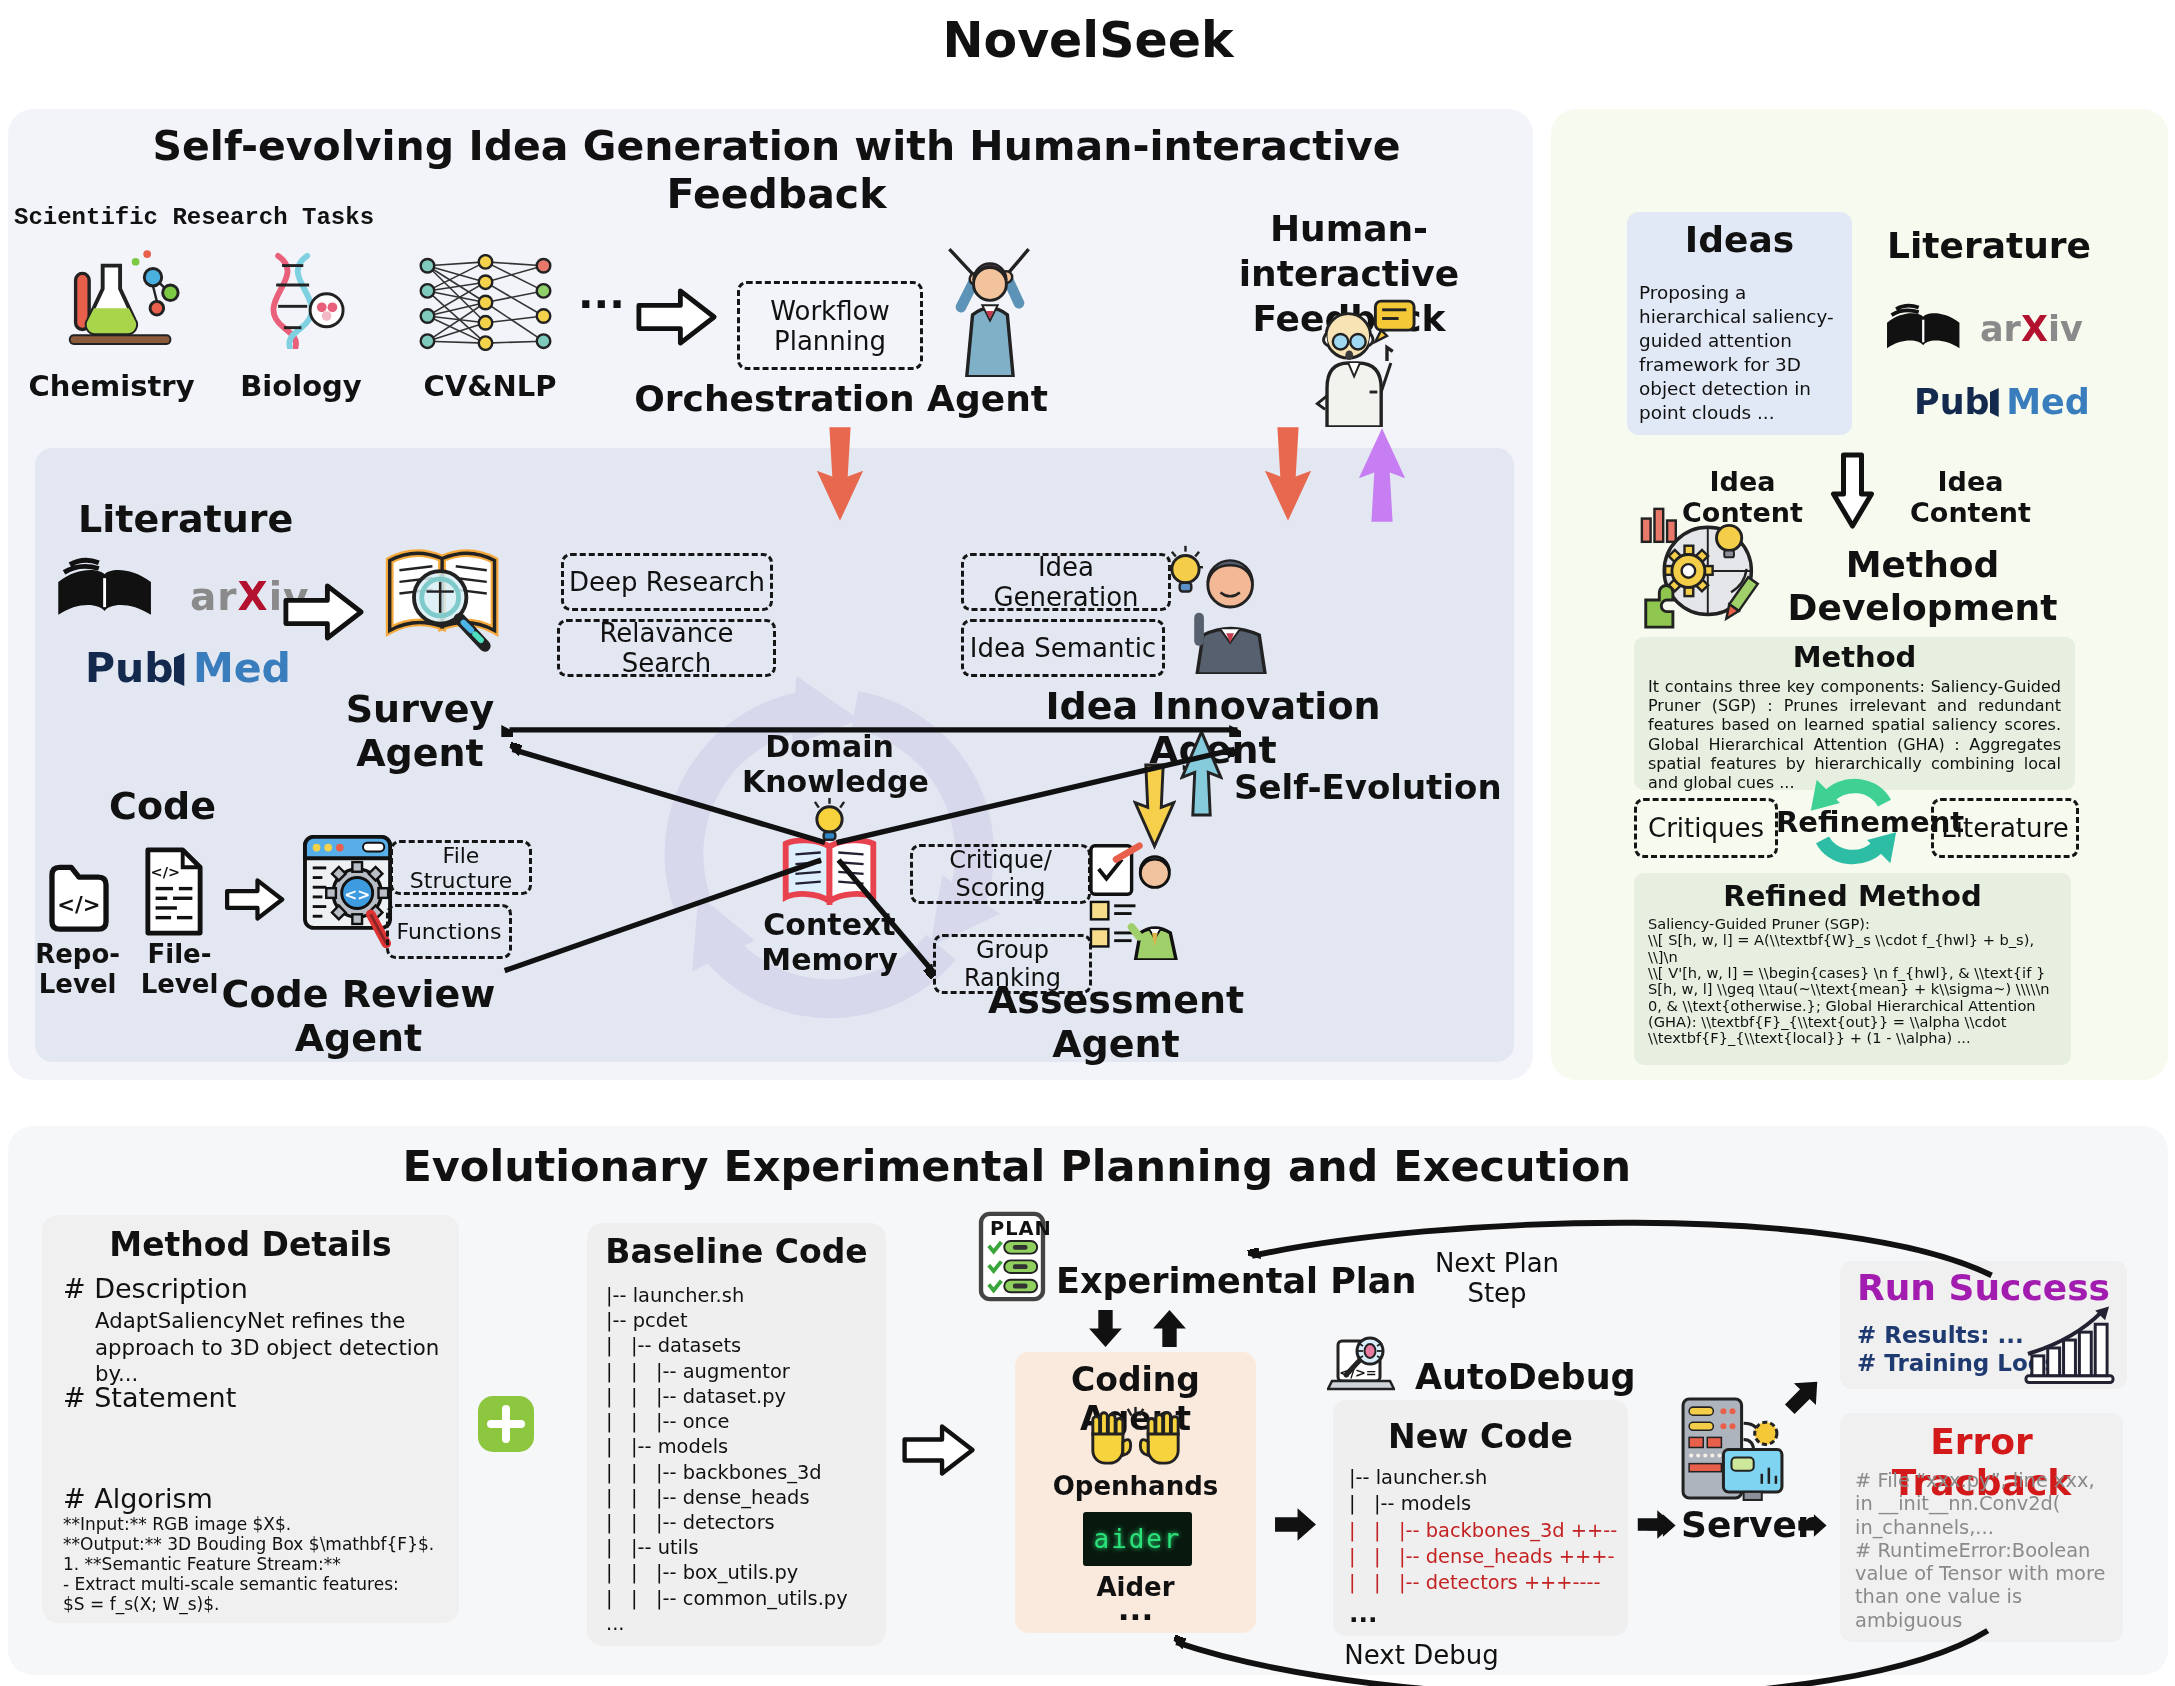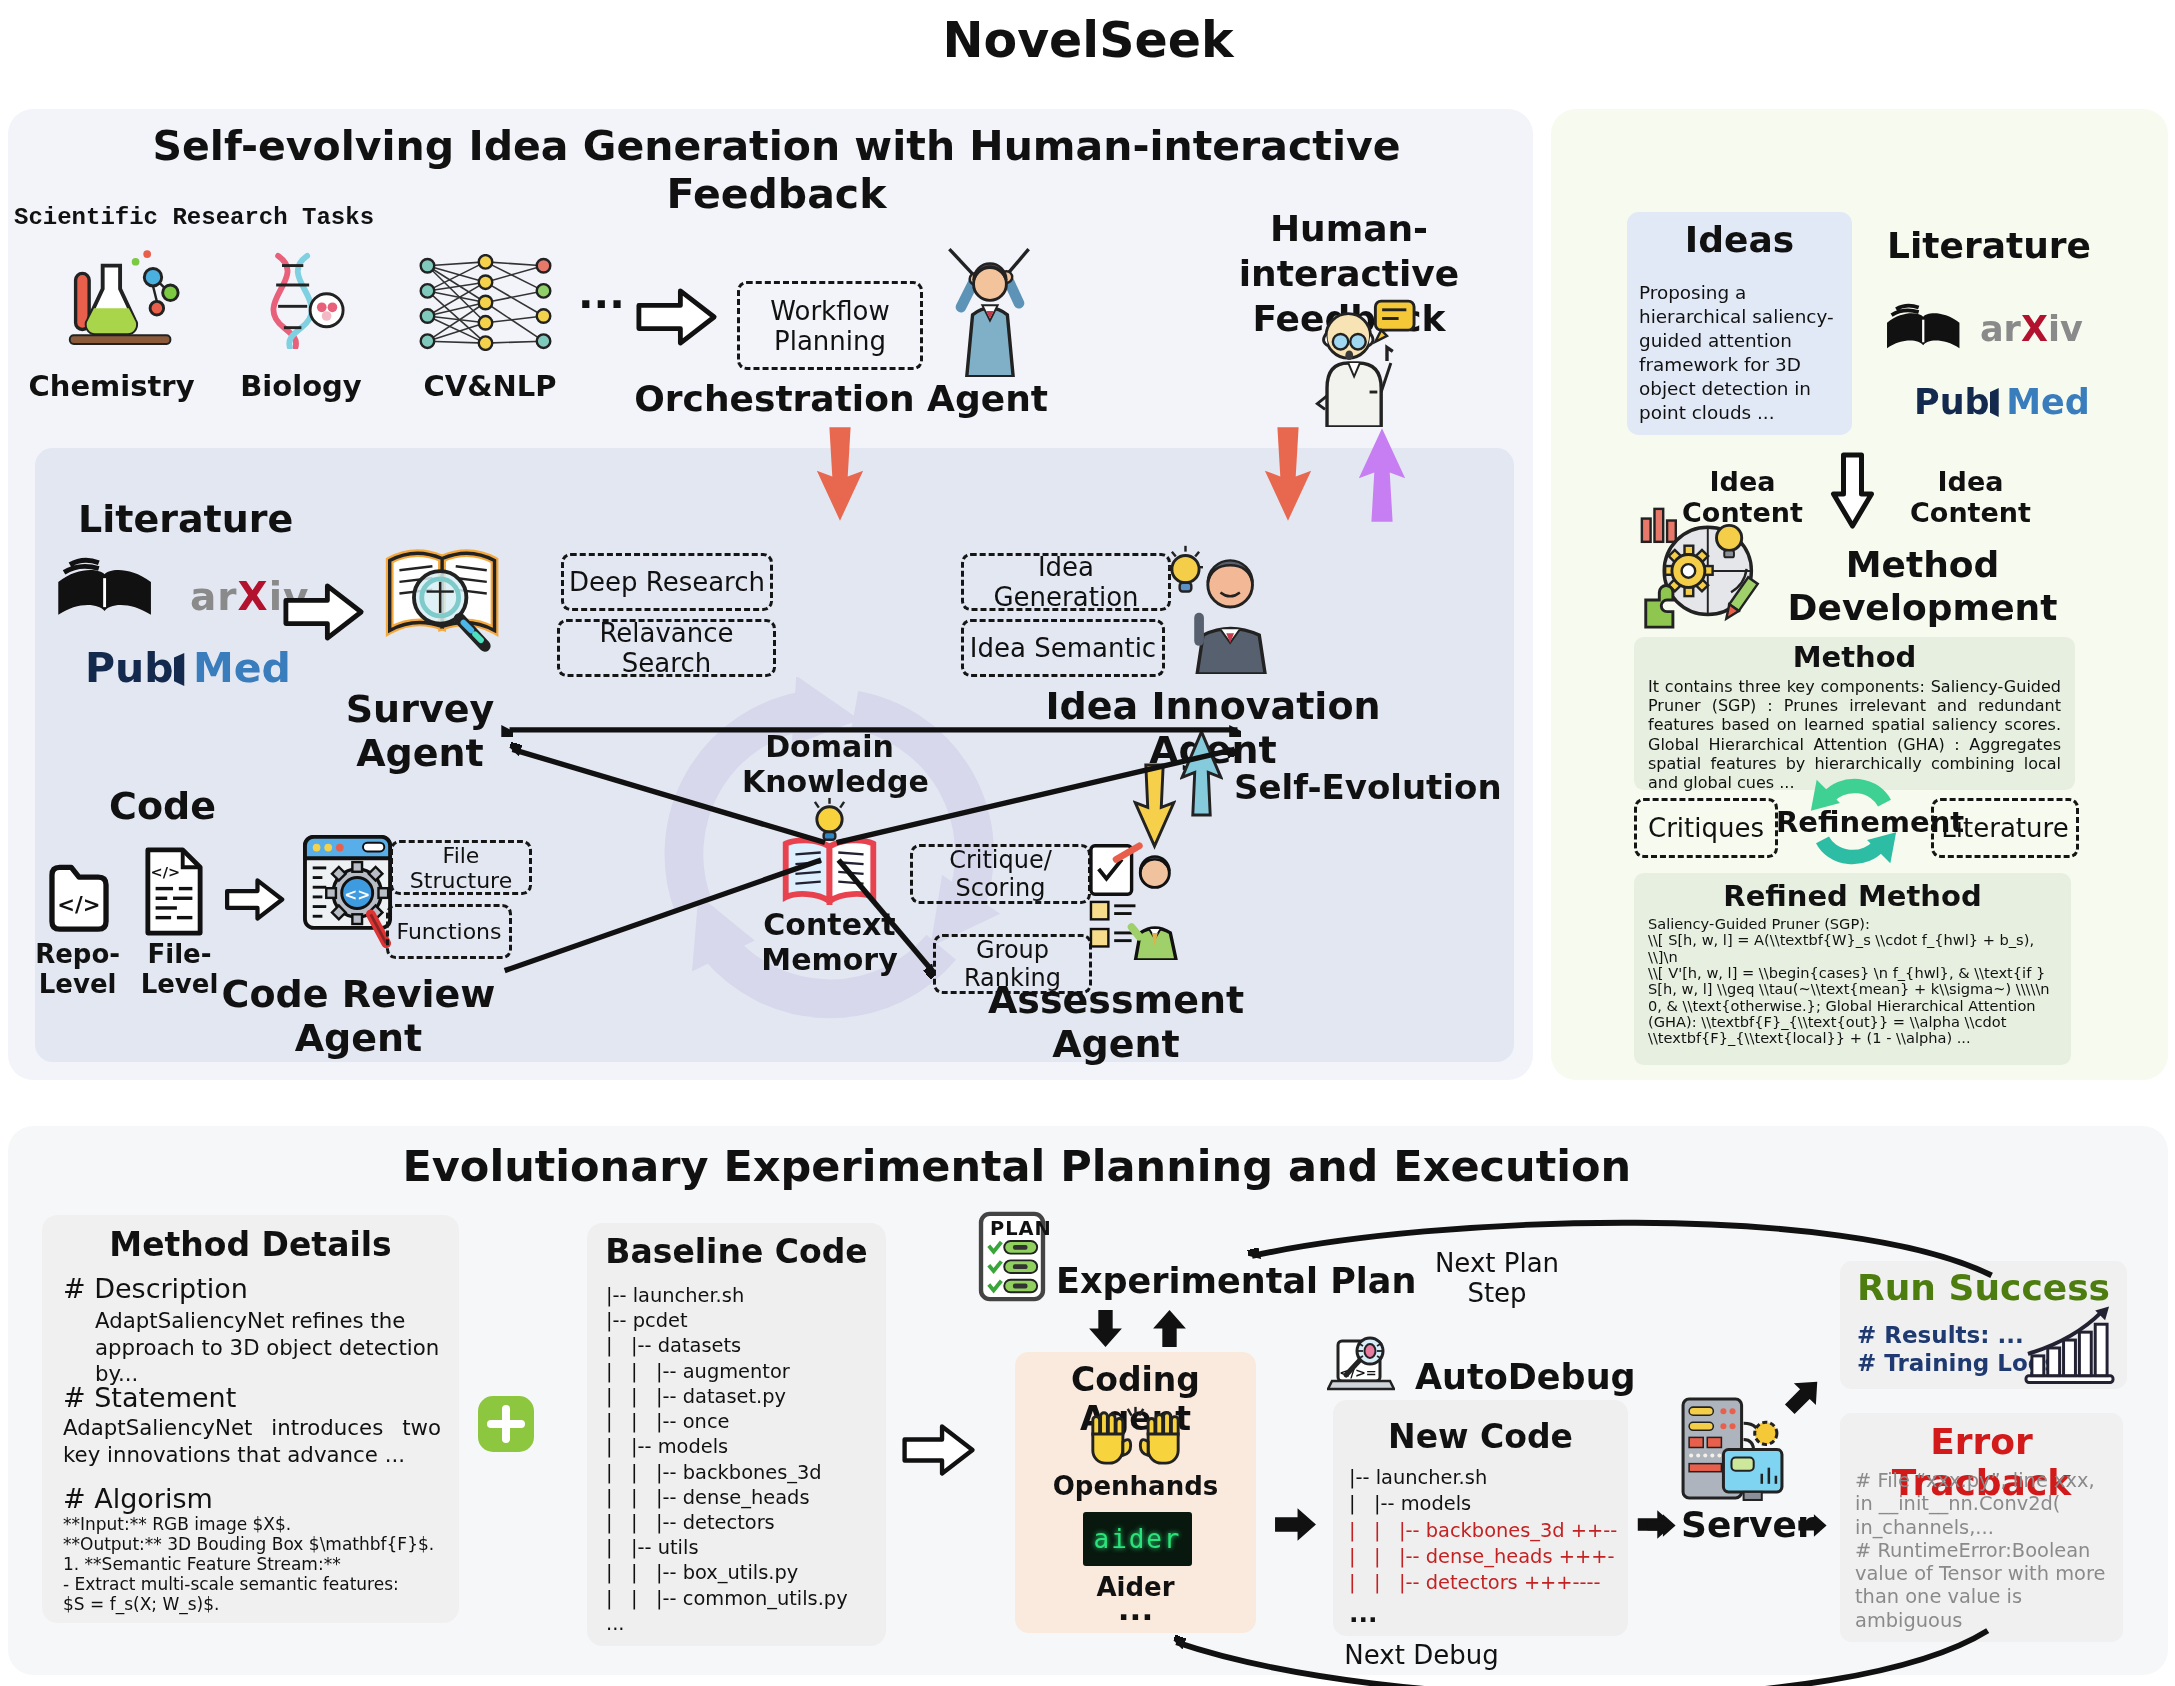--- a/index.html
+++ b/index.html
@@ -504,21 +504,20 @@
 \\[ S[h, w, l] = A(\\textbf{W}_s \\cdot f_{hwl} + b_s), \\]\n
 \\[ V'[h, w, l] = \\begin{cases} \n f_{hwl}, &amp; \\text{if } S[h, w, l] \\geq \\tau(~\\text{mean} + k\\sigma~) \\\\\n 0, &amp; \\text{otherwise.}; Global Hierarchical Attention (GHA): \\textbf{F}_{\\text{out}} = \\alpha \\cdot \\textbf{F}_{\\text{local}} + (1 - \\alpha) ...</div>
 
   <div class="abs ctr" style="left:7.8px;top:1141px;width:2018px;font-size:43px;font-weight:600;">Evolutionary Experimental Planning and Execution</div>
 
   <div class="abs" style="left:42px;top:1215px;width:417px;height:408px;background:#f0f0f1;border-radius:15.5px;"></div>
   <div class="abs ctr" style="left:42px;top:1225px;width:417px;font-size:33px;font-weight:600;">Method Details</div>
   <div class="abs" style="left:63px;top:1273px;font-size:27px;font-weight:500;"># Description</div>
   <div class="abs" style="left:63px;top:1308px;width:380px;font-size:21.3px;line-height:1.25;font-weight:500;margin-left:32px;">AdaptSaliencyNet refines the approach to 3D object detection by...</div>
   <div class="abs" style="left:63px;top:1382px;font-size:27px;font-weight:500;"># Statement</div>
-  <div class="abs" style="left:63px;top:1415px;width:378px;font-size:21.3px;line-height:1.25;font-weight:500;text-align:justify;">AdaptSaliencyNet introduces two key innovations that advance ...</div>
   <div class="abs" style="left:63px;top:1483px;font-size:27px;font-weight:500;"># Algorism</div>
   <div class="abs pre" style="left:63px;top:1514px;width:388px;font-size:17px;line-height:1.18;font-weight:500;">**Input:** RGB image $X$.
 **Output:** 3D Bouding Box $\mathbf{F}$.
 1. **Semantic Feature Stream:**
 - Extract multi-scale semantic features:
 $S = f_s(X; W_s)$.</div>
 
   <span class="abs" style="left:477px;top:1395px;">
     <svg width="58" height="58" viewBox="0 0 58 58">
         <rect x="1" y="1" width="56" height="56" rx="15" fill="#8dc63f"></rect>
@@ -701,21 +700,21 @@
         <polygon points="2,11 24,11 24,2 42,18 24,34 24,25 2,25" fill="#111"></polygon>
       </svg>
   </span>
   <span class="abs" style="left:1782px;top:1378px;transform:rotate(-45deg);">
     <svg width="43" height="35" viewBox="0 0 44 36">
         <polygon points="2,11 24,11 24,2 42,18 24,34 24,25 2,25" fill="#111"></polygon>
       </svg>
   </span>
 
   <div class="abs" style="left:1840px;top:1261px;width:287px;height:128px;background:#f0f0f1;border-radius:11.6px;"></div>
-  <div class="abs ctr" style="left:1840px;top:1267px;width:287px;font-size:36px;font-weight:700;color:#4d7c0f;">Run Success</div>
+  <div class="abs ctr" style="left:1840px;top:1267px;width:287px;font-size:36px;font-weight:700;color:#a21caf;">Run Success</div>
   <div class="abs pre" style="left:1857px;top:1322px;font-size:23px;line-height:1.2;font-weight:600;color:#1e3a70;"># Results: ...
 # Training Logs</div>
   <span class="abs" style="left:2024px;top:1304px;">
     <svg width="91" height="82" viewBox="0 0 92 82">
       <rect x="2" y="72" width="88" height="7" rx="3" fill="#fff" stroke="#223" stroke-width="3"></rect>
       <g fill="#fff" stroke="#223" stroke-width="3">
         <rect x="8" y="52" width="12" height="20"></rect>
           <rect x="24" y="44" width="12" height="28"></rect>
           <rect x="40" y="36" width="12" height="36"></rect>
           <rect x="56" y="28" width="12" height="44"></rect>

